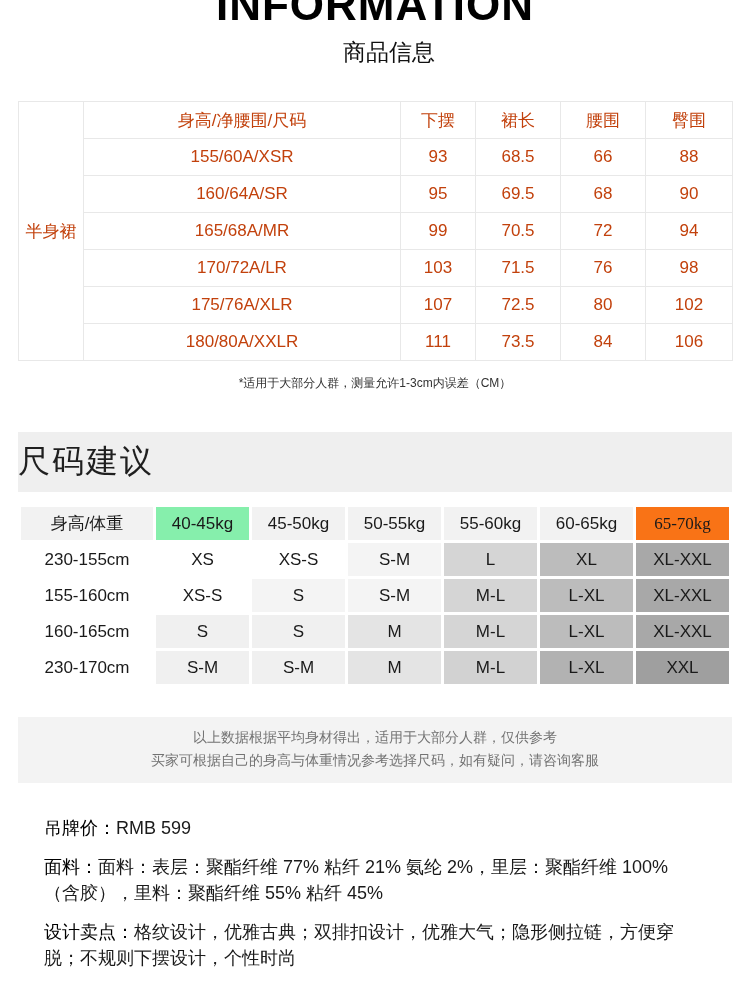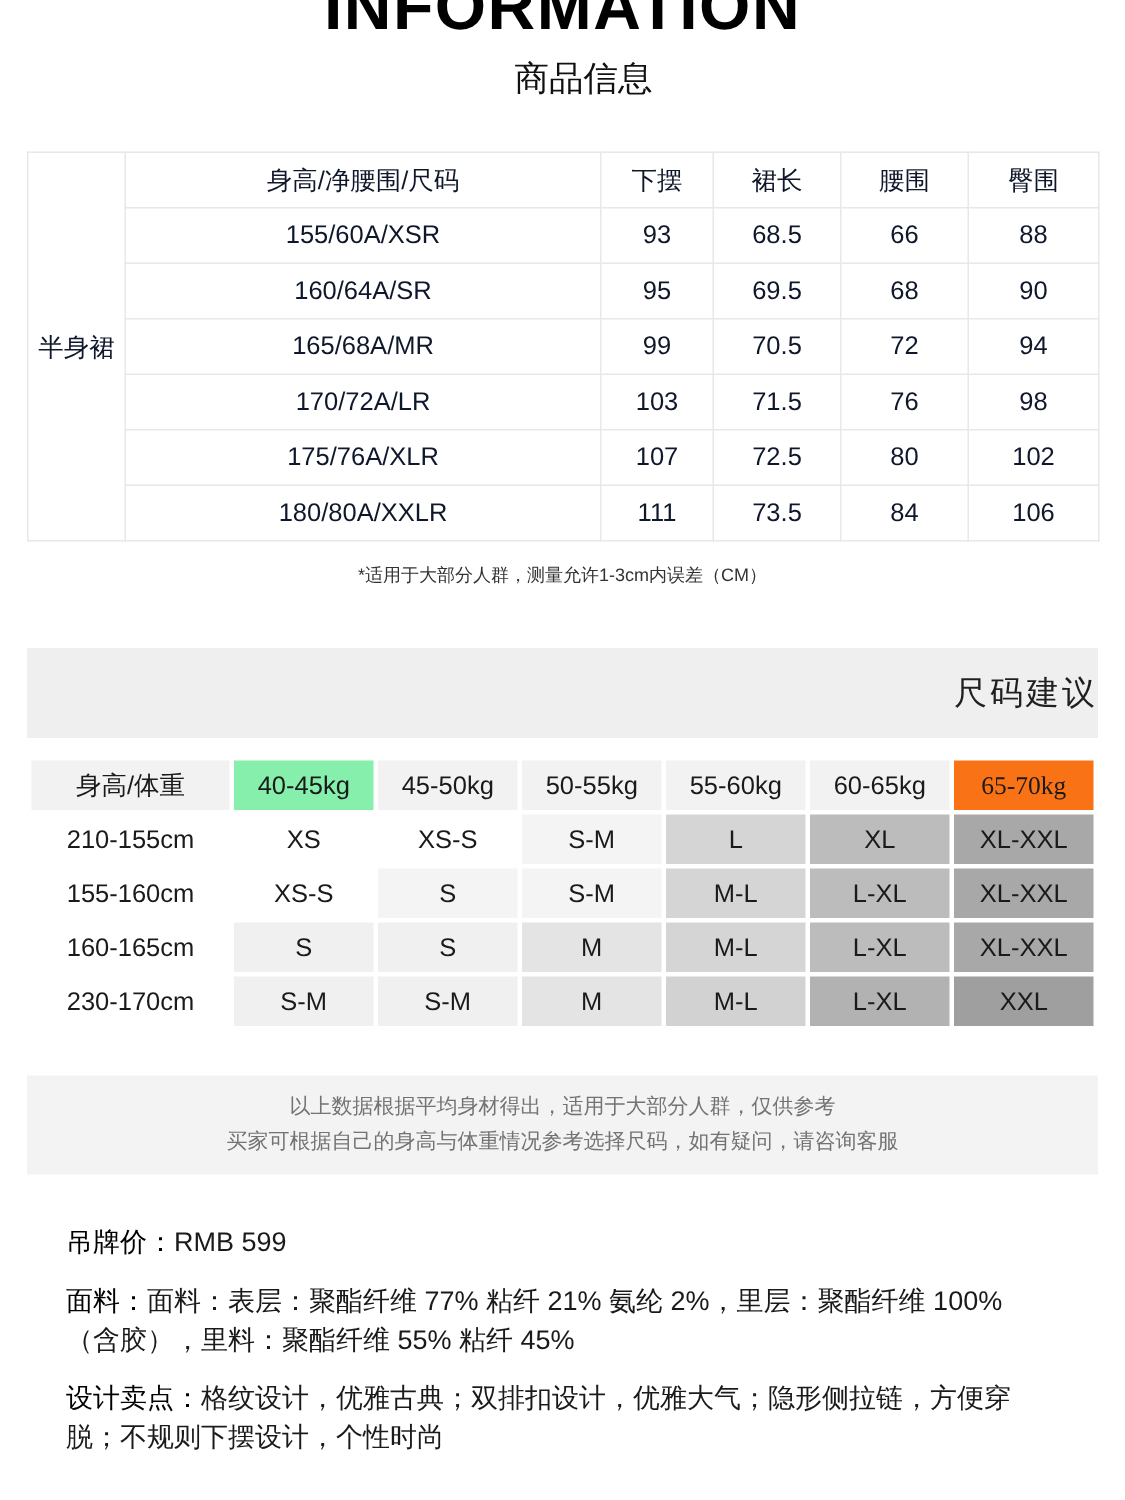--- a/index.html
+++ b/index.html
@@ -18,33 +18,33 @@
   }
   .title-zh { margin-top:7px; text-align:center; font-size:23px; color:#111;padding-left:28px; }
 
   
   table.size-table {
     width:714px; margin:33px 18px 0; border-collapse:collapse; table-layout:fixed;
   }
   table.size-table th, table.size-table td {
     border:1px solid #e8e8e8; height:36px; padding:0;
     text-align:center; vertical-align:middle;
-    font-size:17px; font-weight:400; color:#0f172a;
+    font-size:17px; font-weight:400; color:#c2410c;
   }
   table.size-table td.cat-cell { font-size:17px; }
 
   .measure-note {
     margin-top:14px; text-align:center; font-size:12px; color:#323232;
   }
 
   
   .section-band {
     margin:40px 18px 0; height:60px; background:#efefef;
-    display:flex; align-items:center; justify-content:flex-end;
-    font-size:22px; color:#1f1f1f; letter-spacing:2px;
+    display:flex; align-items:center; justify-content:flex-start;
+    font-size:32px; color:#1f1f1f; letter-spacing:2px;
   }
 
   
   table.suggest-table {
     width:714px; margin:12px 18px 0;
     border-collapse:separate; border-spacing:3px; table-layout:fixed;
     font-size:17px;
   }
   table.suggest-table th {
     background:#f2f2f2; font-weight:400; height:33px; padding:0;
@@ -155,21 +155,21 @@
         <tr>
           <th style="background: rgb(242, 242, 242);">身高/体重</th>
           <th style="background: #86efac;">40-45kg</th>
           <th style="background: rgb(242, 242, 242);">45-50kg</th>
           <th style="background: rgb(242, 242, 242);">50-55kg</th>
           <th style="background: rgb(242, 242, 242);">55-60kg</th>
           <th style="background: rgb(242, 242, 242);">60-65kg</th>
           <th style="background: #f97316; font-family: Liberation Serif, serif;">65-70kg</th>
         </tr>
         <tr>
-          <td>210-155cm</td>
+          <td>230-155cm</td>
           <td style="background: rgb(255, 255, 255);">XS</td>
           <td style="background: rgb(255, 255, 255);">XS-S</td>
           <td style="background: rgb(244, 244, 244);">S-M</td>
           <td style="background: rgb(213, 213, 213);">L</td>
           <td style="background: rgb(188, 188, 188);">XL</td>
           <td style="background: rgb(168, 168, 168);">XL-XXL</td>
         </tr>
         <tr>
           <td>155-160cm</td>
           <td style="background: rgb(255, 255, 255);">XS-S</td>

